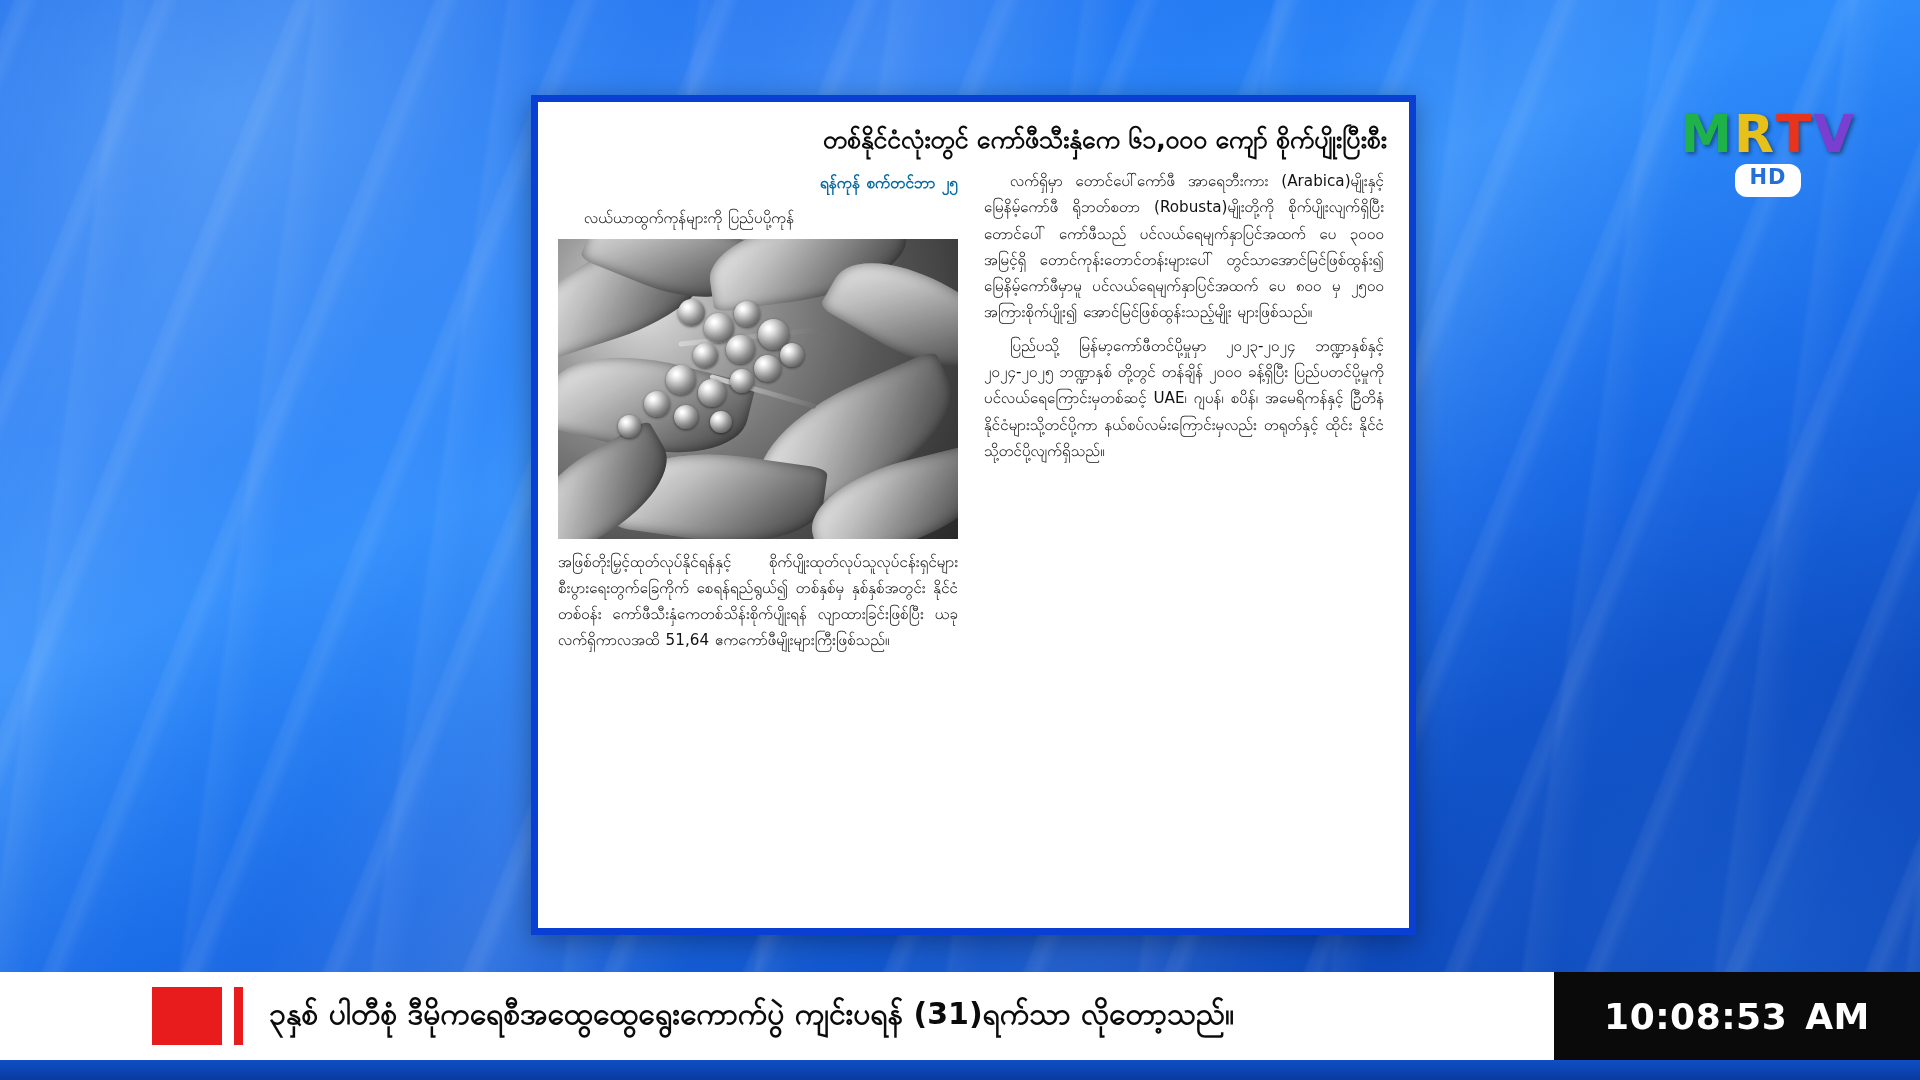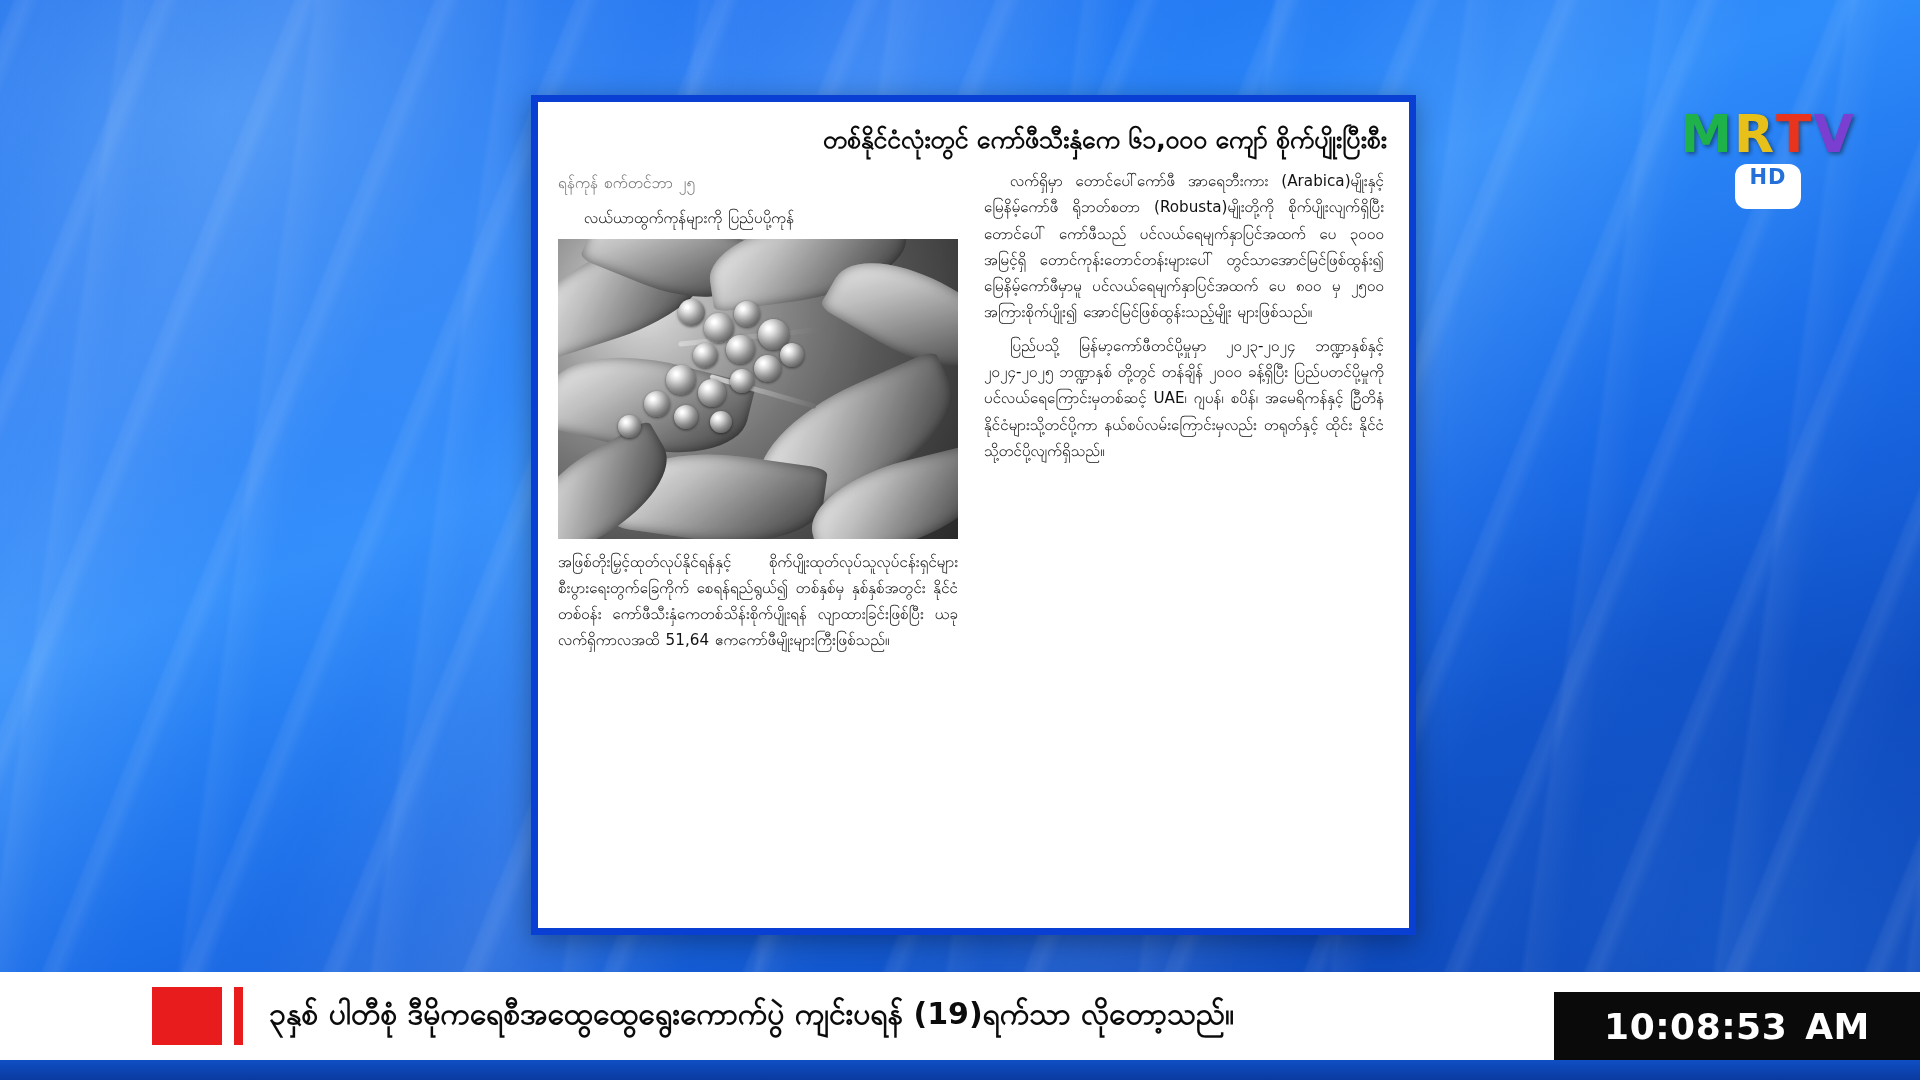--- a/index.html
+++ b/index.html
@@ -83,24 +83,24 @@
     font-family: "DejaVu Sans", sans-serif;
     font-weight: bold;
     font-size: 25px;
     line-height: 1.45;
     color: #0b0b0b;
     letter-spacing: -0.2px;
     padding: 6px 2px 10px 2px;
   }
 
   .dateline {
-    text-align: left;
-    font-weight: normal;
+    text-align: right;
+    font-weight: bold;
     font-size: 15.5px;
-    color: #737373;
+    color: #0369a1;
     margin: 2px 0 8px 0;
   }
 
   .cols {
     display: flex;
     gap: 26px;
     align-items: flex-start;
   }
   .col {
     width: 400px;
@@ -166,21 +166,21 @@
     text-shadow: 2px 2px 4px rgba(0,0,0,0.45);
   }
   .mrtv-word span { display: inline-block; }
   .mrtv-hd {
     display: inline-block;
     margin-top: 4px;
     background: #ffffff;
     color: #2470d8;
     font-weight: bold;
     font-size: 21px;
-    padding: 1px 14px 20px 14px;
+    padding: 1px 14px 8px 14px;
     border-radius: 12px;
     letter-spacing: 1px;
   }
 
   
   #ticker {
     position: absolute;
     left: 0;
     bottom: 20px;
     width: 1920px;
@@ -214,21 +214,21 @@
     font-size: 30px;
     color: #0b0b0b;
     white-space: nowrap;
     overflow: hidden;
   }
   #clock {
     position: absolute;
     right: 0;
     bottom: 20px;
     width: 366px;
-    height: 68px;
+    height: 88px;
     background: #0a0a0a;
     color: #ffffff;
     display: flex;
     align-items: center;
     justify-content: center;
     gap: 18px;
     font-family: "DejaVu Sans", sans-serif;
     font-weight: bold;
     font-size: 36px;
     letter-spacing: 0.5px;
@@ -306,21 +306,21 @@
     <div class="mrtv-word">
       <span style="color:#1fb24a;">M</span><span style="color:#e8c01a;">R</span><span style="color:#e8341c;">T</span><span style="color:#7a3fd0;">V</span>
     </div>
     <div class="mrtv-hd">HD</div>
   </div>
 
   <div id="ticker">
     <div id="ticker-flag"></div>
     <div id="ticker-gap"></div>
     <div id="ticker-bar2"></div>
-    <div id="ticker-text">၃နှစ် ပါတီစုံ ဒီမိုကရေစီအထွေထွေရွေးကောက်ပွဲ ကျင်းပရန် (19)ရက်သာ လိုတော့သည်။</div>
+    <div id="ticker-text">၃နှစ် ပါတီစုံ ဒီမိုကရေစီအထွေထွေရွေးကောက်ပွဲ ကျင်းပရန် (31)ရက်သာ လိုတော့သည်။</div>
   </div>
 
   <div id="clock">
     <span>10:08:53</span>
     <span>AM</span>
   </div>
 
   <div id="bottom-strip"></div>
 </div>
 

